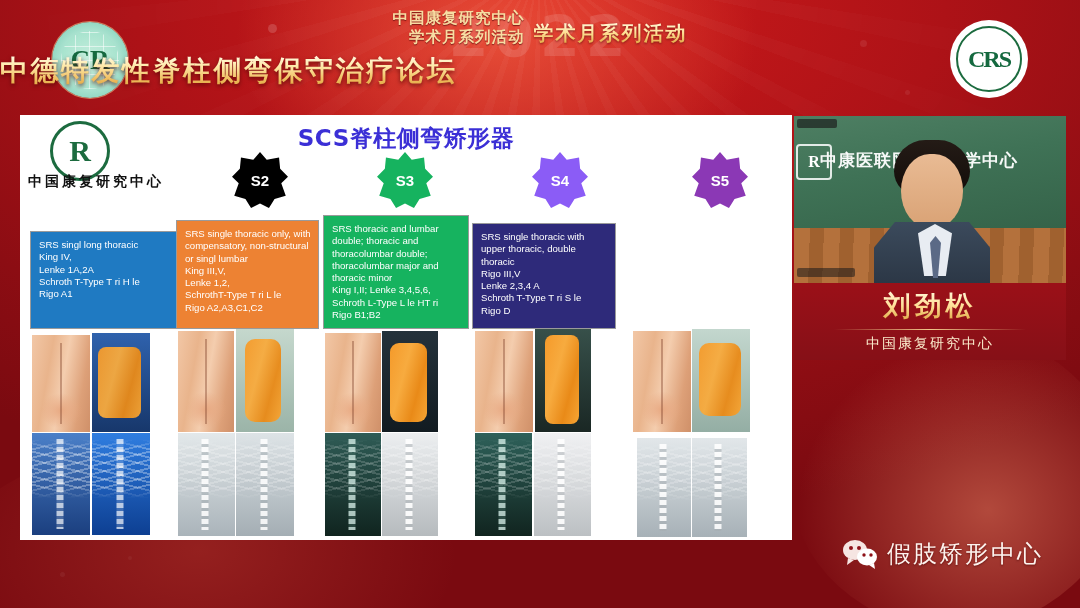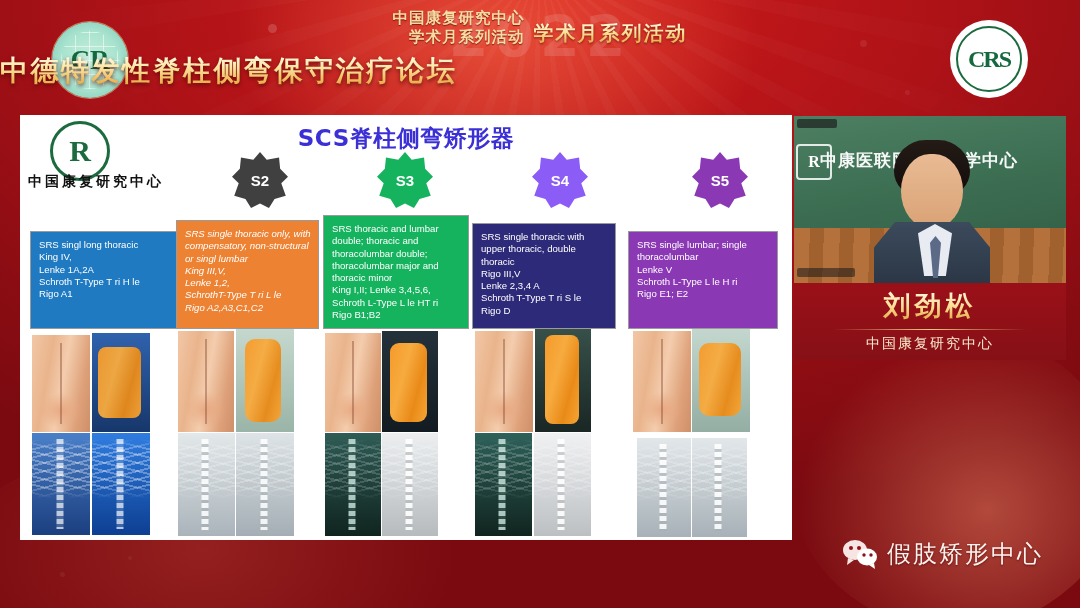--- a/index.html
+++ b/index.html
@@ -236,42 +236,42 @@
 
   <div class="slide">
 
     <div class="slide-logo">
       <div class="ring">R</div>
       <div class="cn">中国康复研究中心</div>
     </div>
 
     <div class="slide-title">SCS脊柱侧弯矫形器</div>
 
-    <div class="gear" style="left:212px;top:37px;background:#404040;">
+    <div class="gear" style="left:212px;top:37px;background:#000000;">
       <span>S2</span>
     </div>
     <div class="gear" style="left:357px;top:37px;background:#16b35f;text-align:right;">
       <span>S3</span>
     </div>
     <div class="gear" style="left:512px;top:37px;background:#8b5cf6;">
       <span>S4</span>
     </div>
     <div class="gear" style="left:672px;top:37px;background:#8b38b5;">
       <span>S5</span>
     </div>
 
     <div class="card" style="left:10px;top:116px;width:166px;height:98px;background:#1f7ac2;">
       <div class="ln">SRS singl long thoracic</div>
       <div class="ln">King IV,</div>
       <div class="ln">Lenke 1A,2A</div>
       <div class="ln">Schroth T-Type T ri H le</div>
       <div class="ln">Rigo A1</div>
     </div>
 
-    <div class="card" style="left:156px;top:105px;width:143px;height:109px;background:#ed8233;font-style:italic;">
+    <div class="card" style="left:156px;top:105px;width:143px;height:109px;background:#ed8233;">
       <div class="ln">SRS single thoracic only, with</div>
       <div class="ln">compensatory, non-structural</div>
       <div class="ln">or singl lumbar</div>
       <div class="ln">King III,V,</div>
       <div class="ln">Lenke 1,2,</div>
       <div class="ln">SchrothT-Type T ri L le</div>
       <div class="ln">Rigo A2,A3,C1,C2</div>
     </div>
 
     <div class="card" style="left:303px;top:100px;width:146px;height:114px;background:#16b35f;">
@@ -288,27 +288,20 @@
     <div class="card" style="left:452px;top:108px;width:144px;height:106px;background:#2e2a7a;">
       <div class="ln">SRS single thoracic with</div>
       <div class="ln">upper thoracic, double</div>
       <div class="ln">thoracic</div>
       <div class="ln">Rigo III,V</div>
       <div class="ln">Lenke 2,3,4 A</div>
       <div class="ln">Schroth T-Type  T ri S le</div>
       <div class="ln">Rigo D</div>
     </div>
 
-    <div class="card" style="left:608px;top:116px;width:150px;height:98px;background:#8b38b5;">
-      <div class="ln">SRS single lumbar; single</div>
-      <div class="ln">thoracolumbar</div>
-      <div class="ln">Lenke V</div>
-      <div class="ln">Schroth L-Type  L le H ri</div>
-      <div class="ln">Rigo E1; E2</div>
-    </div>
 
     <div class="photo" style="left:12px;top:220px;width:58px;height:97px;">
         <div class="torso"></div>
       </div>
     <div class="photo" style="left:72px;top:218px;width:58px;height:99px;background:#1b4a8c;">
       <div class="xr" style="background:linear-gradient(180deg,#2f62ad,#17376b);"></div>
       <div class="brace" style="left:10%;top:14%;width:74%;height:72%;border-radius:8px;opacity:.95;"></div>
     </div>
     <div class="photo" style="left:12px;top:318px;width:58px;height:102px;background:#1f4fa0;">
       <div class="xr" style="background:linear-gradient(180deg,#4a7fc8,#1b3f7f);"></div>

